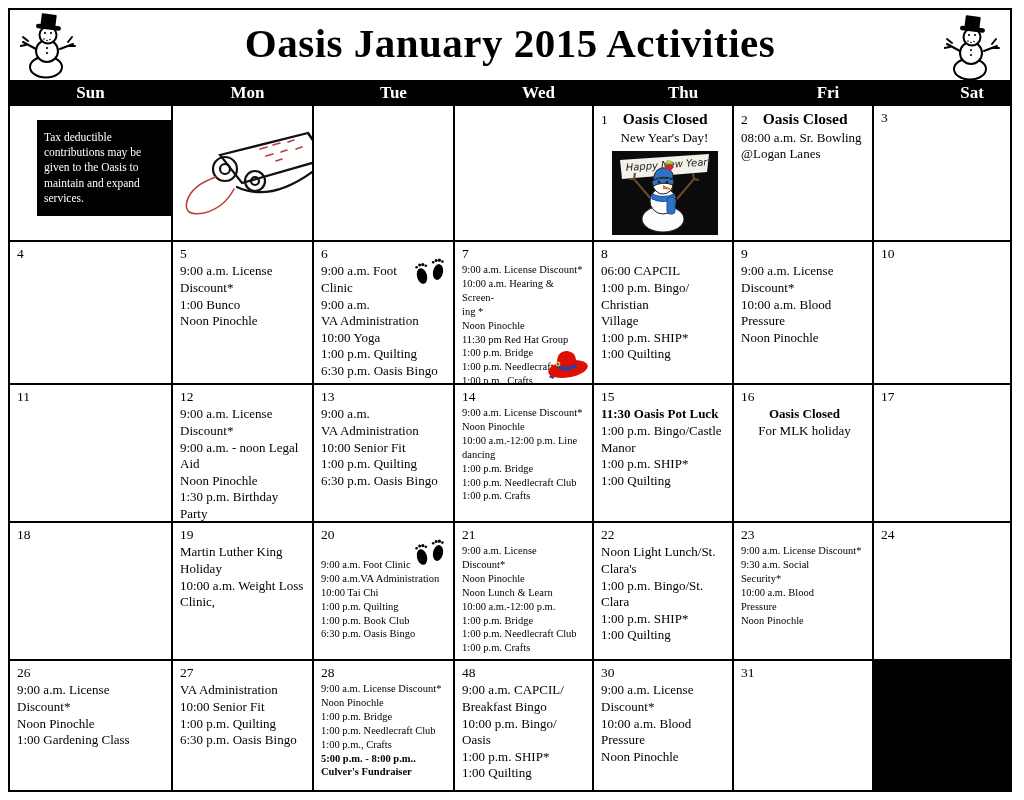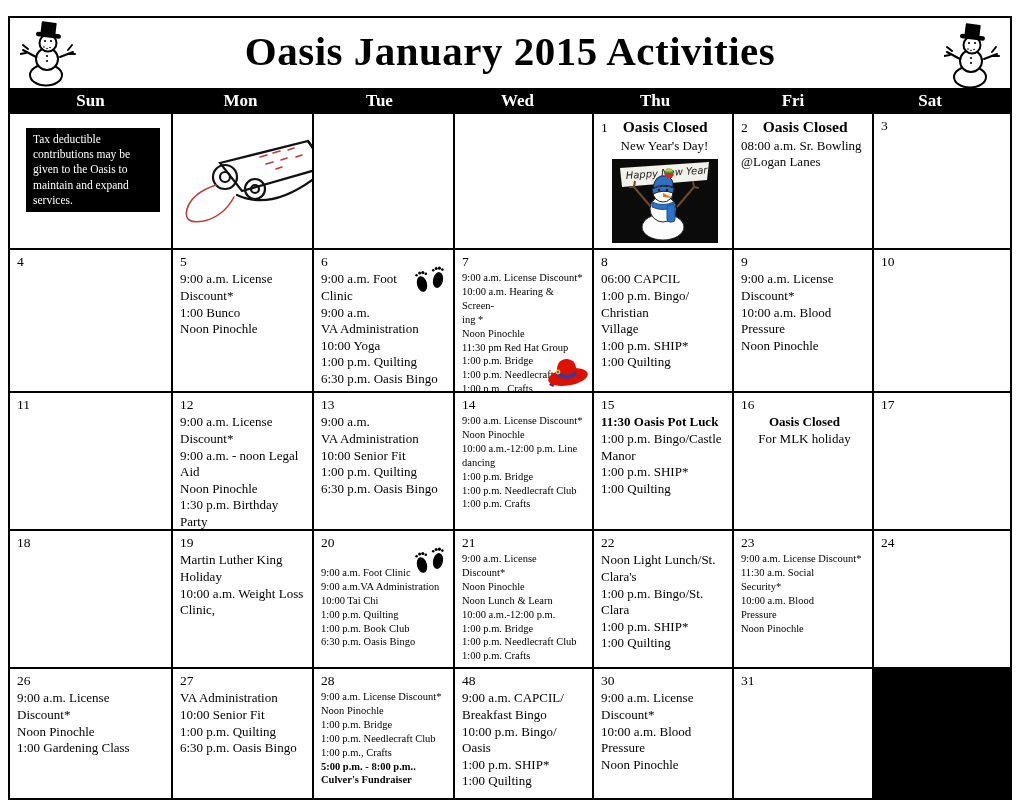--- a/index.html
+++ b/index.html
@@ -1,39 +1,39 @@
 <!DOCTYPE html>
 <html><head>
 <meta charset="utf-8">
 <style>
   html,body { margin:0; padding:0; background:#fff; }
   body { width:1024px; height:800px; position:relative;
          font-family:"Liberation Serif","DejaVu Serif",serif; color:#000; }
-  .page { position:absolute; left:8px; top:16px; width:1004px; height:784px;
+  .page { position:absolute; left:8px; top:8px; width:1004px; height:784px;
           border:2px solid #000; box-sizing:border-box; background:#fff; }
   .header { position:relative; height:70px; }
   .title { text-align:center; font-size:41px; font-weight:bold; padding-top:9px; letter-spacing:0.5px; }
   .snowman-left  { position:absolute; left:10px;  top:3px; }
   .snowman-right { position:absolute; right:10px; top:5px; }
   .daybar, .grid { display:grid; grid-template-columns:161px 139px 139px 137px 138px 138px 136px; }
   .daybar { background:#000; color:#fff; height:26px; align-items:center;
-            font-weight:bold; font-size:17px; text-align:center; }
+            font-weight:bold; font-size:17px; text-align:center;gap:7px; }
   .grid { grid-template-rows:134px 141px 136px 136px 129px; gap:2px; background:#000; }
   .cell { background:#fff; position:relative; overflow:hidden; box-sizing:border-box;
           padding:3px 4px 2px 7px; font-size:13px; line-height:1.28; }
   .day { font-size:13.5px; margin-bottom:1px; }
   .line {}
   .line.b { font-weight:bold; }
   .line.c { text-align:center; }
   .cell.small .line { font-size:10.5px; line-height:1.32; }
   .cell-head { display:flex; align-items:baseline; gap:15px; margin-bottom:1px; }
   .cell-head .day { margin-bottom:0; }
   .closed { font-weight:bold; font-size:15.5px; }
-  .tax-box { background:#000; color:#fff; width:120px; margin:11px 0 0 9px;
-             padding:4px 7px; font-size:11.5px; line-height:1.32; box-sizing:content-box; }
+  .tax-box { background:#000; color:#fff; width:120px; margin:11px 0 0 20px;
+             padding:10px 7px; font-size:11.5px; line-height:1.32; box-sizing:content-box; }
   .fp { position:absolute; top:15px; right:6px; }
   .rh { position:absolute; bottom:1px; right:3px; }
   .sled-svg { display:block; margin:16px auto 0; }
   .banner-svg { display:block; margin:5px auto 0; }
 </style>
 </head>
 <body>
 
 <div class="page">
   <div class="header">
@@ -326,21 +326,21 @@
         <div class="day">22</div>
         <div class="line">Noon   Light Lunch/St.</div>
         <div class="line">Clara's</div>
         <div class="line">1:00 p.m. Bingo/St. Clara</div>
         <div class="line">1:00 p.m. SHIP*</div>
         <div class="line">1:00 Quilting</div>
       </div>
       <div class="cell small">
         <div class="day">23</div>
         <div class="line">9:00 a.m. License  Discount*</div>
-        <div class="line">11:30 a.m. Social</div>
+        <div class="line">9:30 a.m. Social</div>
         <div class="line">Security*</div>
         <div class="line">10:00 a.m. Blood</div>
         <div class="line">Pressure</div>
         <div class="line">Noon Pinochle</div>
       </div>
       <div class="cell">
         <div class="day">24</div>
       </div>
       <div class="cell">
         <div class="day">26</div>

